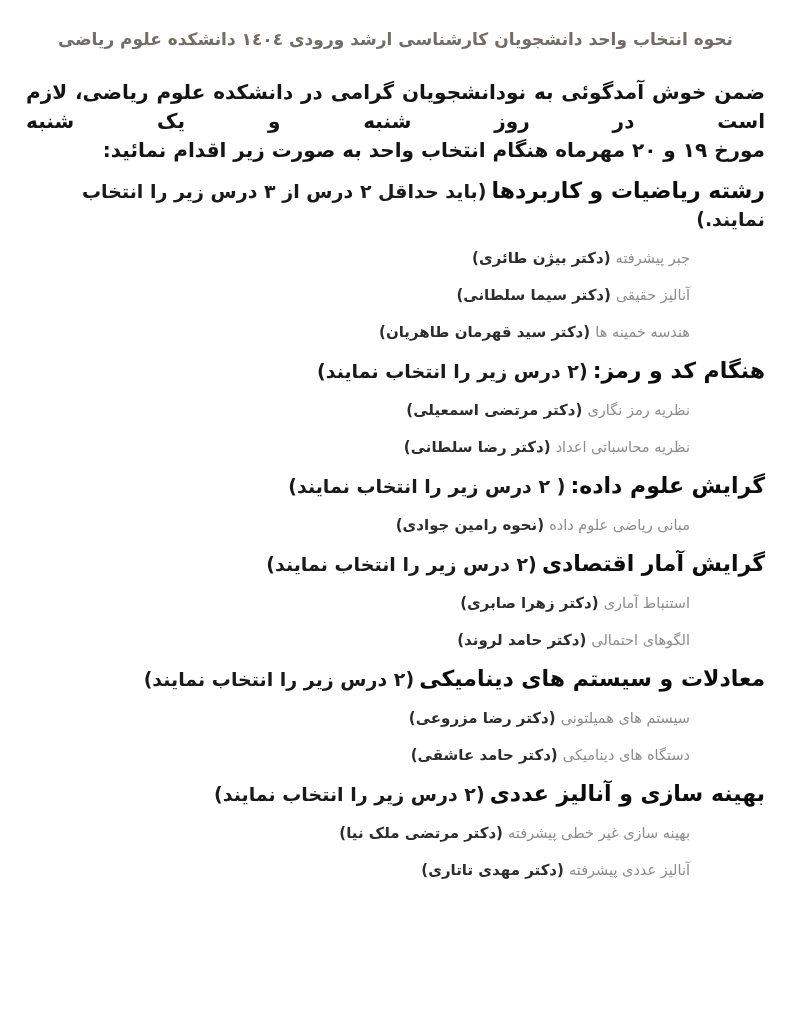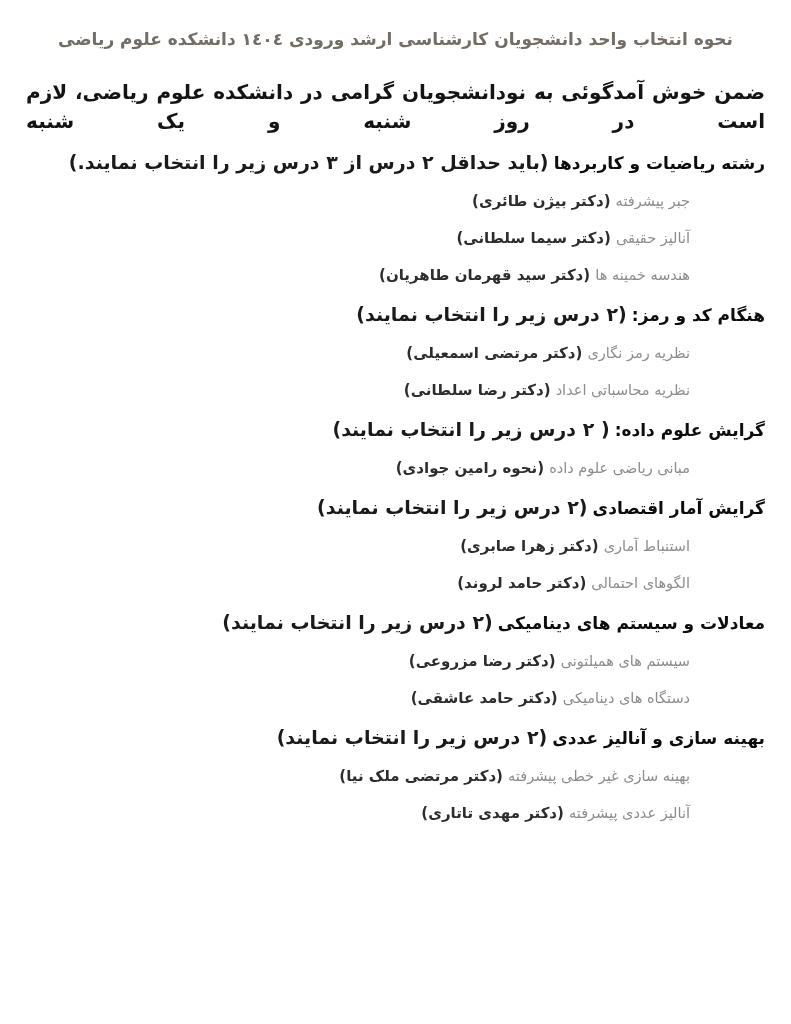--- a/index.html
+++ b/index.html
@@ -46,21 +46,21 @@
   }
   .section-header {
     margin-top: 13px;
     line-height: 26px;
     text-align: right;
   }
   .section:first-of-type .section-header {
     margin-top: 14px;
   }
   .section-title {
-    font-size: 17px;
+    font-size: 22px;
     font-weight: bold;
     color: var(--heading, #0d0d0d);
   }
   .section-note {
     font-size: 19px;
     font-weight: bold;
     color: var(--note, #1a1a1a);
   }
   .section:first-of-type .section-note {
     font-size: 15.5px;
@@ -87,20 +87,21 @@
 </style>
 </head>
 <body>
 
 <div class="page">
 
   <div class="doc-title">نحوه انتخاب واحد دانشجویان کارشناسی ارشد ورودی ١٤٠٤ دانشکده علوم ریاضی</div>
 
   <div class="intro">
     <div class="intro-line justified">ضمن خوش آمدگوئی به نودانشجویان گرامی در دانشکده علوم ریاضی، لازم است در روز شنبه و یک شنبه</div>
+    <div class="intro-line right">مورخ ١٩ و ٢٠ مهرماه هنگام انتخاب واحد به صورت زیر اقدام نمائید:</div>
   </div>
 
   <div class="section">
     <div class="section-header">
       <span class="section-title">رشته ریاضیات و کاربردها</span>
       <span class="section-note">(باید حداقل ٢ درس از ٣ درس زیر را انتخاب نمایند.)</span>
     </div>
     <div class="course-line">
       <span class="course-name">جبر پیشرفته</span>
       <span class="course-instructor">(دکتر بیژن طائری)</span>

